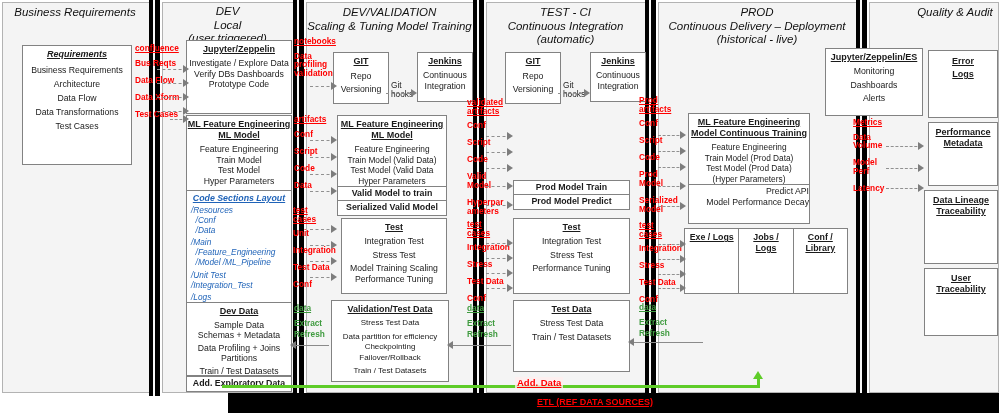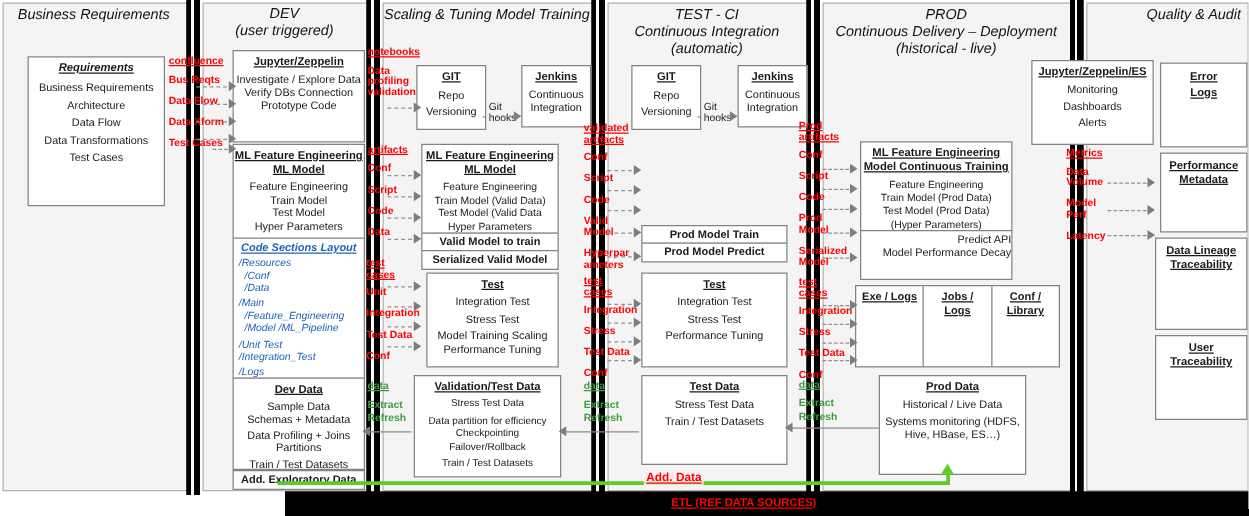--- a/index.html
+++ b/index.html
@@ -65,23 +65,25 @@
   <div class="vbar" style="left:473px;"></div>
   <div class="vbar" style="left:645px;"></div>
   <div class="vbar" style="left:856px;"></div>
   <div class="strip"></div>
 
   <div class="ph" style="left:2px;top:6px;width:146px;">
       <div>Business Requirements</div>
     </div>
   <div class="ph" style="left:162px;top:5px;width:131px;">
       <div>DEV</div>
+      <div>Local</div>
       <div>(user triggered)</div>
     </div>
   <div class="ph" style="left:306px;top:6px;width:167px;">
+      <div>DEV/VALIDATION</div>
       <div>Scaling &amp; Tuning Model Training</div>
     </div>
   <div class="ph" style="left:486px;top:6px;width:159px;">
       <div>TEST - CI</div>
       <div>Continuous Integration</div>
       <div>(automatic)</div>
     </div>
   <div class="ph" style="left:658px;top:6px;width:198px;">
       <div>PROD</div>
       <div>Continuous Delivery – Deployment</div>
@@ -103,21 +105,21 @@
         <div>Test Cases</div>
       </div>
   </div>
 
   <div class="bx" style="left:186px;top:40px;width:104px;height:72px;">
     <div class="bt">
         <div>Jupyter/Zeppelin</div>
       </div>
     <div class="bi">
         <div>Investigate / Explore Data</div>
-        <div>Verify DBs Connection</div>
+        <div>Verify DBs Dashboards</div>
         <div>Prototype Code</div>
       </div>
   </div>
   <div class="bx" style="left:186px;top:115px;width:104px;height:186px;">
     <div class="bt">
         <div>ML Feature Engineering</div>
         <div>ML Model</div>
       </div>
     <div class="bi">
         <div>Feature Engineering</div>
@@ -279,31 +281,20 @@
     <div class="cell">
         <div>Exe / Logs</div>
       </div>
     <div class="cell">
         <div>Jobs /</div>
         <div>Logs</div>
       </div>
     <div class="cell">
         <div>Conf /</div>
         <div>Library</div>
-      </div>
-  </div>
-  <div class="bx" style="left:703px;top:300px;width:116px;height:78px;">
-    <div class="bt">
-        <div>Prod Data</div>
-      </div>
-    <div class="bi">
-        <div>Historical / Live Data</div>
-        <div class="gap">&nbsp;</div>
-        <div>Systems monitoring (HDFS,</div>
-        <div>Hive, HBase, ES…)</div>
       </div>
   </div>
   <div class="bx" style="left:825px;top:48px;width:96px;height:66px;">
     <div class="bt">
         <div>Jupyter/Zeppelin/ES</div>
       </div>
     <div class="bi">
         <div>Monitoring</div>
         <div class="gap">&nbsp;</div>
         <div>Dashboards</div>

